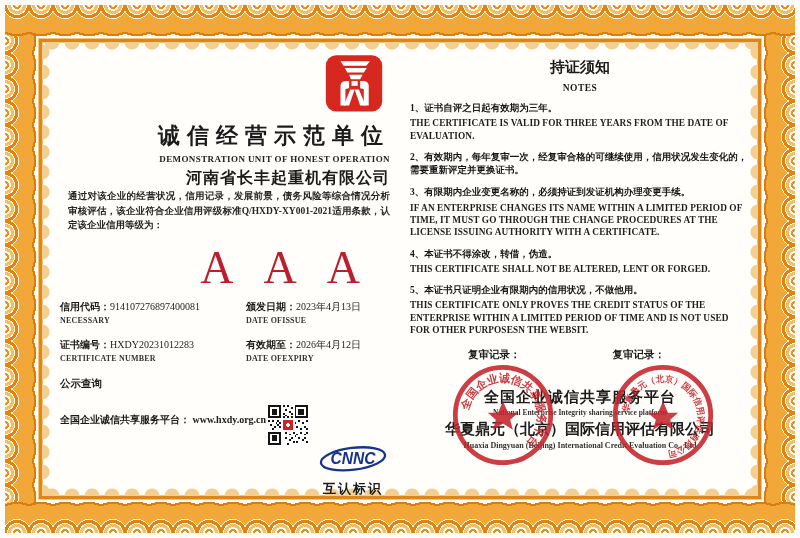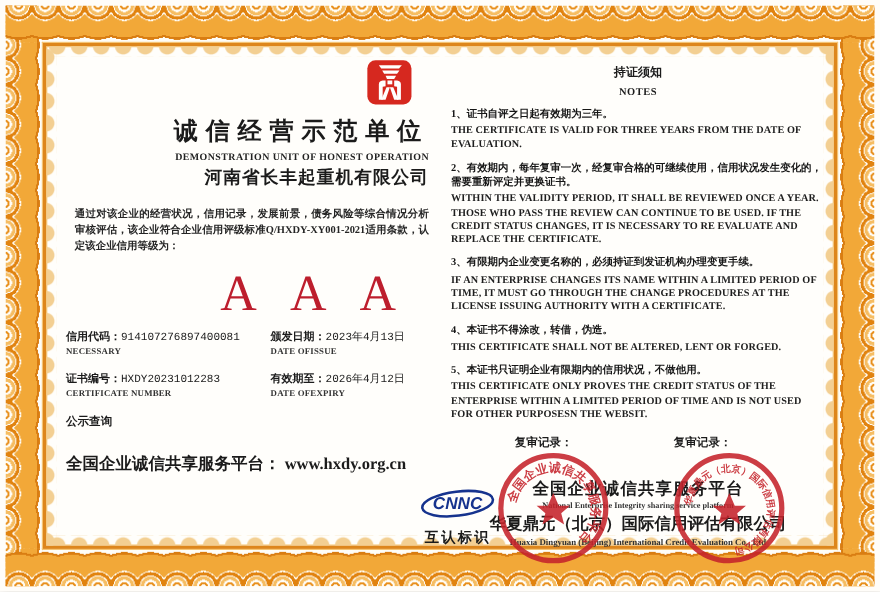--- a/index.html
+++ b/index.html
@@ -35,38 +35,38 @@
   
   .content { position:absolute; left:46px; right:46px; top:52px; bottom:40px; display:flex; color:#1b1b1b; }
   .col-left  { width:344px; display:flex; flex-direction:column; align-items:flex-end; }
   .col-right { flex:1; padding-left:20px; padding-right:4px; }
 
   
   .logo { width:72px; height:72px; margin-top:2px; }
   .title-zh { font-size:22px; font-weight:bold; letter-spacing:7px; margin-top:8px; white-space:nowrap; text-indent:7px; }
   .title-en { font-family:"Liberation Serif", serif; font-weight:bold; font-size:9px; letter-spacing:.4px; margin-top:3px; color:#222; }
   .company  { font-size:16px; font-weight:bold; letter-spacing:1px; margin-top:4px; }
-  .para { font-family:"Liberation Serif", serif; font-weight:bold; font-size:9.5px; line-height:1.55; margin-top:16px; width:322px; text-align:justify; color:#252525; }
+  .para { font-family:"Liberation Serif", serif; font-weight:bold; font-size:9.5px; line-height:1.55; width:322px; text-align:justify; color:#252525; }
   .grade { font-family:"Liberation Serif", serif; font-size:46px; color:#bd1e2d; letter-spacing:30px; text-indent:30px; margin-top:8px; }
   .fields { width:330px; margin-top:6px; display:grid; grid-template-columns:186px 1fr; row-gap:13px; }
   .field .line { font-size:10px; white-space:nowrap; }
   .field .lbl { font-weight:bold; font-family:"Liberation Serif", serif; }
-  .field .val { font-family:Liberation Mono, monospace; }
+  .field .val { font-family:Liberation Serif, serif; }
   .field .sub { font-family:"Liberation Serif", serif; font-weight:bold; font-size:8px; letter-spacing:.2px; color:#333; margin-top:2px; }
   .inquiry { width:330px; font-size:10.5px; font-weight:bold; font-family:"Liberation Serif", serif; margin-top:14px; }
   .bottom-row { width:330px; display:flex; margin-top:10px; align-items:flex-start; }
-  .platform-line { flex:1; font-family:"Liberation Serif", serif; font-weight:bold; font-size:15px; margin-top:12px; white-space:nowrap; }
+  .platform-line { flex:1; font-family:"Liberation Serif", serif; font-weight:bold; font-size:10px; margin-top:12px; white-space:nowrap; }
   .qr { width:48px; height:48px; margin-left:2px; }
   .mutual { width:78px; margin-left:8px; text-align:center;margin-top:44px; }
   .mutual svg { width:74px; height:30px; }
   .mutual-label { font-size:13px; font-weight:bold; letter-spacing:2px; margin-top:1px; white-space:nowrap; }
 
   
   .notes-header { text-align:center; margin-top:6px; }
-  .notes-header .zh { font-size:11px; font-weight:bold; font-family:"Liberation Serif", serif; }
+  .notes-header .zh { font-size:15px; font-weight:bold; font-family:"Liberation Serif", serif; }
   .notes-header .en { font-family:"Liberation Serif", serif; font-weight:bold; font-size:9.5px; margin-top:6px; letter-spacing:.5px; }
   .note { margin-top:9px; }
   .note-zh { font-size:9.5px; font-weight:bold; font-family:"Liberation Serif", serif; line-height:1.4; color:#161616; }
   .note-en { font-family:"Liberation Serif", serif; font-weight:bold; font-size:9.3px; line-height:1.32; letter-spacing:.1px; color:#1e1e1e; margin-top:2px; }
   .review-row { display:flex; margin-top:12px; padding-left:58px; gap:92px; }
   .review-row div { font-size:10.5px; font-weight:bold; font-family:Liberation Sans, sans-serif; }
   .issuer { position:relative; text-align:center; margin-top:26px; }
   .issuer .p-zh { font-size:15px; font-weight:bold; letter-spacing:1px; }
   .issuer .p-en { font-family:"Liberation Serif", serif; font-size:7.5px; font-weight:bold; margin-top:1px; color:#333; }
   .issuer .c-zh { font-size:15px; font-weight:bold; margin-top:3px; }
@@ -218,21 +218,20 @@
         <div class="zh">持证须知</div>
         <div class="en">NOTES</div>
       </div>
 
       <div class="note">
         <div class="note-zh">1、证书自评之日起有效期为三年。</div>
         <div class="note-en">THE CERTIFICATE IS VALID FOR THREE YEARS FROM THE DATE OF EVALUATION.</div>
       </div>
       <div class="note">
         <div class="note-zh">2、有效期内，每年复审一次，经复审合格的可继续使用，信用状况发生变化的，需要重新评定并更换证书。</div>
-        <div class="note-en">WITHIN THE VALIDITY PERIOD, IT SHALL BE REVIEWED ONCE A YEAR. THOSE WHO PASS THE REVIEW CAN CONTINUE TO BE USED. IF THE CREDIT STATUS CHANGES, IT IS NECESSARY TO RE EVALUATE AND REPLACE THE CERTIFICATE.</div>
       </div>
       <div class="note">
         <div class="note-zh">3、有限期内企业变更名称的，必须持证到发证机构办理变更手续。</div>
         <div class="note-en">IF AN ENTERPRISE CHANGES ITS NAME WITHIN A LIMITED PERIOD OF TIME, IT MUST GO THROUGH THE CHANGE PROCEDURES AT THE LICENSE ISSUING AUTHORITY WITH A CERTIFICATE.</div>
       </div>
       <div class="note">
         <div class="note-zh">4、本证书不得涂改，转借，伪造。</div>
         <div class="note-en">THIS CERTIFICATE SHALL NOT BE ALTERED, LENT OR FORGED.</div>
       </div>
       <div class="note">

